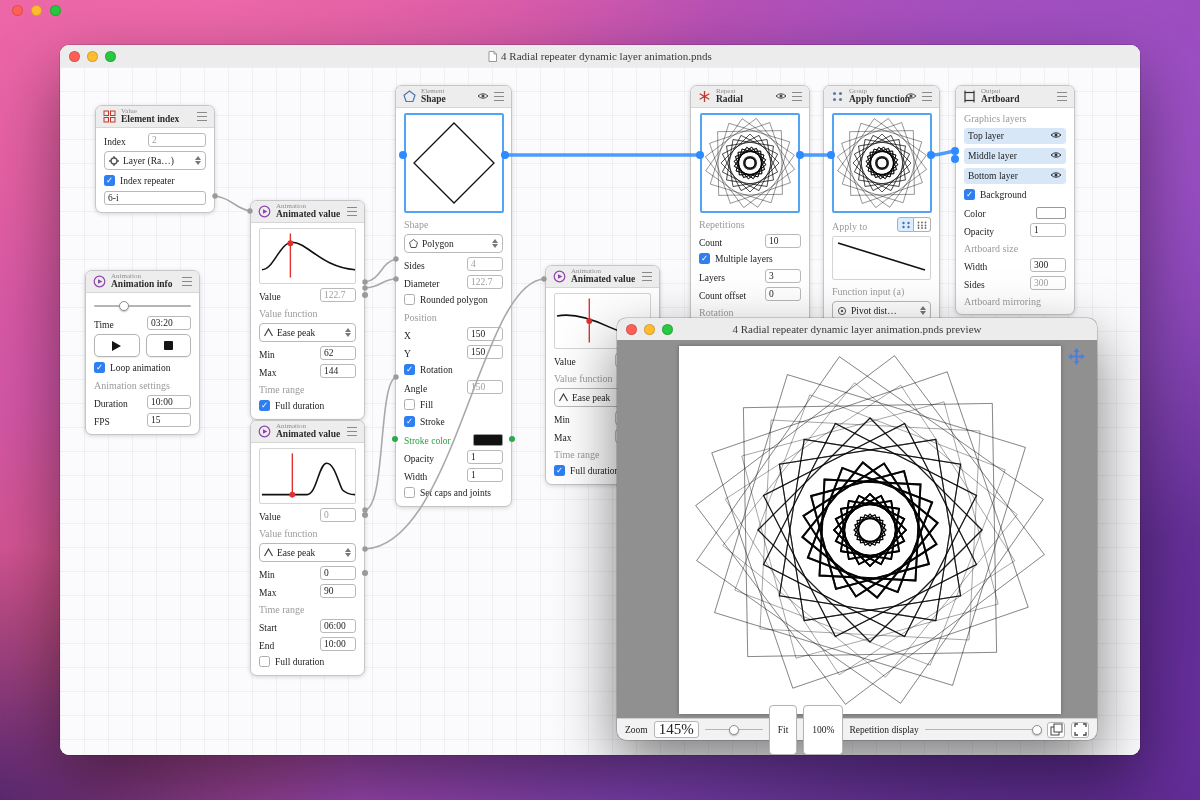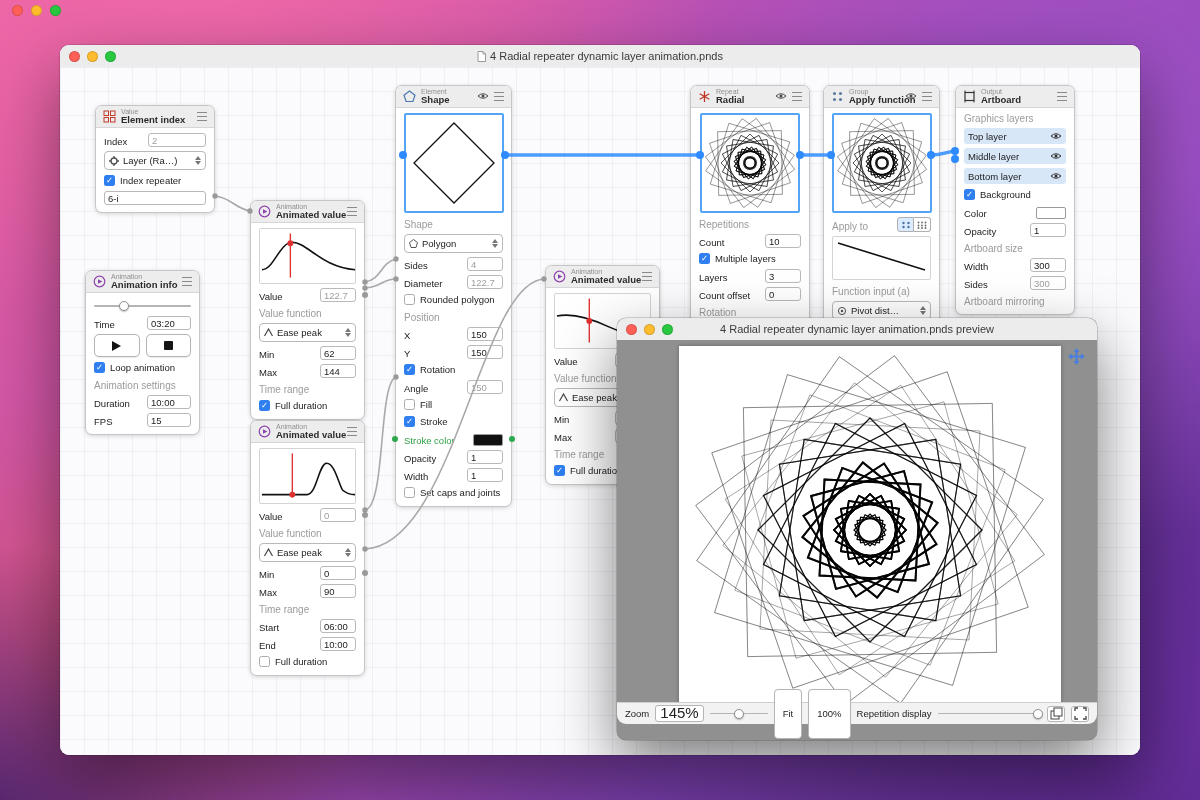--- a/index.html
+++ b/index.html
@@ -1,16 +1,16 @@
 <!DOCTYPE html>
 <html><head>
 <meta charset="utf-8">
 <style>
   html,body{margin:0;padding:0;}
-  .stage{position:relative;width:1200px;height:800px;overflow:hidden;font-family:Liberation Sans, sans-serif;
+  .stage{position:relative;width:1200px;height:800px;overflow:hidden;font-family:Liberation Serif, serif;
     background:
       radial-gradient(900px 600px at 15% -5%, #f06aaa 0%, rgba(240,106,170,0) 60%),
       radial-gradient(1000px 700px at 90% 15%, #a052c8 0%, rgba(160,82,200,0) 60%),
       radial-gradient(800px 650px at 105% 90%, #6a2fa0 0%, rgba(106,47,160,0) 60%),
       radial-gradient(700px 500px at -5% 105%, #3f1e63 0%, rgba(63,30,99,0) 60%),
       radial-gradient(500px 420px at 8% 80%, #d9557f 0%, rgba(217,85,127,0) 60%),
       linear-gradient(135deg, #e85f9f 0%, #c04fae 40%, #7a3fae 72%, #4a2478 100%);
   }
   .desk-dots{position:absolute;left:12px;top:5px;display:flex;gap:8px;z-index:2}
   .tl{width:11px;height:11px;border-radius:50%;box-sizing:border-box;border:0.5px solid rgba(0,0,0,.15)}
@@ -86,21 +86,21 @@
   .sq{width:9px;height:9px;background:#141414;border-radius:1px}
 
   
   .pwin{position:absolute;left:557px;top:251px;width:480px;height:422px;border-radius:9px;z-index:50;
     background:#909090;box-shadow:0 24px 60px rgba(0,0,0,.5), 0 0 0 0.5px rgba(0,0,0,.3)}
   .ptitle{position:relative;height:22px;background:#ececec;border-bottom:1px solid #cfcfcf;border-radius:9px 9px 0 0;
     display:flex;align-items:center}
   .pcontent{position:absolute;top:22px;left:0;right:0;bottom:22px;background:#909090;overflow:hidden}
   .art{position:absolute;left:62px;top:6px;width:382px;height:368px;background:#fff;box-shadow:0 0 4px rgba(0,0,0,.3)}
   .move-ico{position:absolute;right:12px;top:8px}
-  .ptools{position:absolute;bottom:16px;left:0;right:0;height:22px;background:#f2f2f2;border-top:1px solid #cfcfcf;
+  .ptools{position:absolute;bottom:0;left:0;right:0;height:22px;background:#f2f2f2;border-top:1px solid #cfcfcf;
     border-radius:0 0 9px 9px;display:flex;align-items:center;gap:6px;padding:0 8px;font-size:9.5px;color:#222;box-sizing:border-box}
   .tfield{background:#fff;border:1px solid #b5b5b5;border-radius:3px;height:15px;line-height:14px;padding:0 4px;font-size:15px}
   .tbtn{height:16px;padding:16px 8px;border:1px solid #b5b5b5;border-radius:4px;background:#fff;font-size:9.5px;
     display:flex;align-items:center;box-shadow:0 0.5px 1px rgba(0,0,0,.08)}
   .ticon{width:18px;height:16px;display:flex;align-items:center;justify-content:center;border:1px solid #b5b5b5;
     border-radius:3px;background:#fff;box-sizing:border-box}
 </style>
 </head>
 <body>
 

